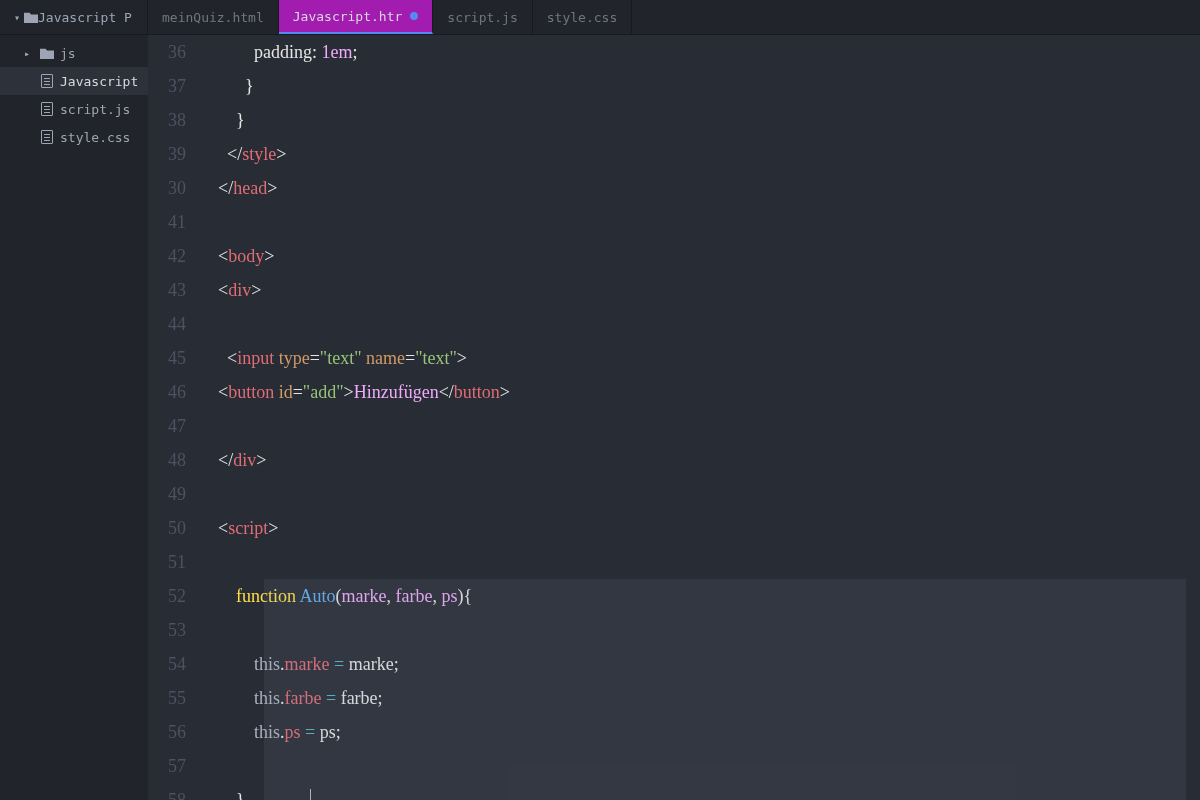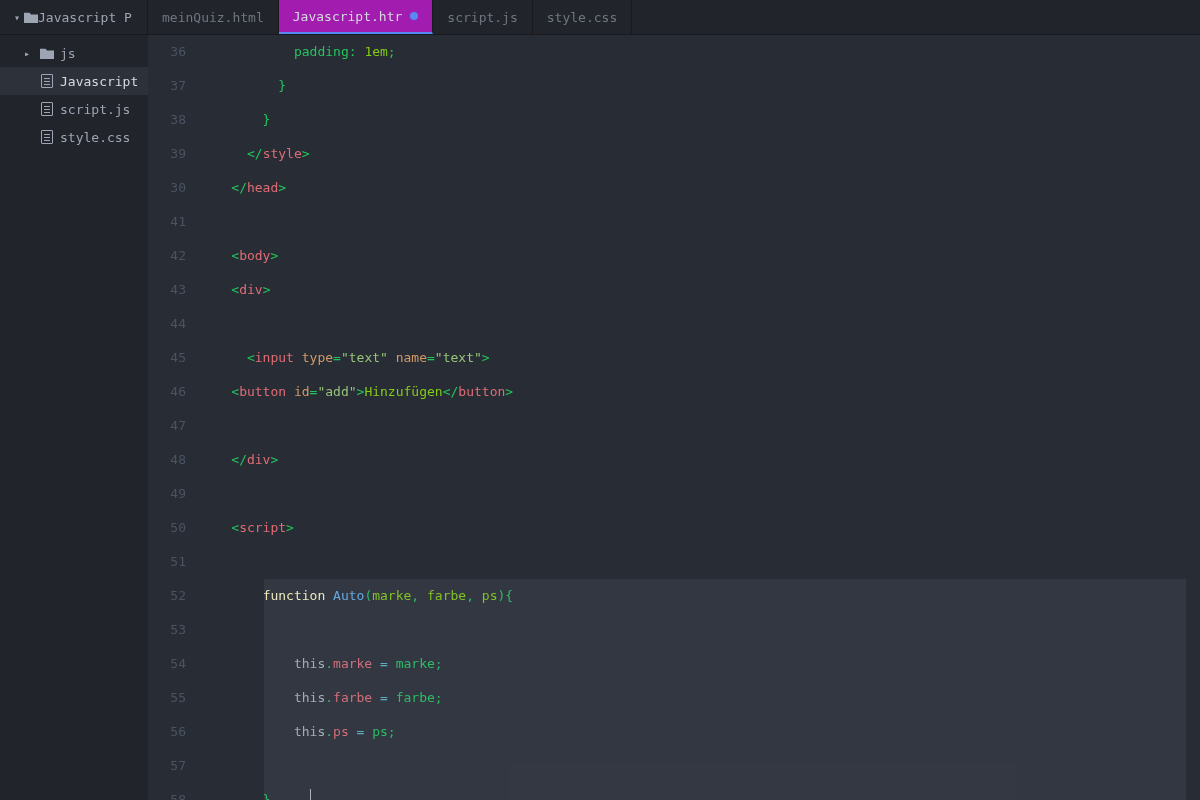--- a/index.html
+++ b/index.html
@@ -65,24 +65,25 @@
   .tree-row.indent1 { padding-left: 24px; }
   .tree-row.indent2 { padding-left: 40px; }
   .icon { width: 14px; height: 14px; flex-shrink: 0; display:inline-flex; align-items:center; justify-content:center; }
   .chev { font-size: 10px; color: #9da5b4; width: 10px; display:inline-block; }
   .folder-glyph { width:14px;height:12px;background:#9da5b4;clip-path:polygon(0 15%,40% 15%,50% 30%,100% 30%,100% 100%,0 100%); }
   .file-glyph { width:12px;height:14px;border:1px solid #9da5b4;border-radius:1px;position:relative; }
   .file-glyph::after{content:"";position:absolute;top:3px;left:2px;right:2px;height:1px;background:#9da5b4;box-shadow:0 3px 0 #9da5b4,0 6px 0 #9da5b4;}
   .editor {
     flex: 1;
     display: flex;
-    font-size: 13px;
+    font-size: 18px;
     line-height: 34px;
     overflow: hidden;
     position: relative;
+    font-family: Liberation Serif, serif;
   }
   .gutter {
     width: 52px;
     text-align: right;
     color: #4b5363;
     padding-right: 14px;
     user-select: none;
     background: #282c34;
   }
   .code {
@@ -90,28 +91,28 @@
     position: relative;
     white-space: pre;
   }
   .line { height: 34px; }
   .sel {
     position: absolute;
     background: rgba(120,130,150,0.14);
     right: 14px;
   }
   
-  .p   { color: #22c55e; }   
+  .p   { color: #e5e5e5; }   
   .tg  { color: #e06c75; }   
   .at  { color: #d19a66; margin-top: 16px; }   
   .st  { color: #98c379; }   
-  .kw  { color: #fef9c3; text-align: right; }   
+  .kw  { color: #fde047; text-align: right; }   
   .fn  { color: #61afef; }   
   .pr  { color: #e06c75; }   
-  .va  { color: #84cc16; }   
+  .va  { color: #f0abfc; }   
   .op  { color: #56b6c2; }   
   .th  { color: #abb2bf; margin-top: 16px; }
   .cursor {
     position:absolute;
     width:1px;height:24px;background:#abb2bf;
   }
 </style>
 </head>
 <body>
 

